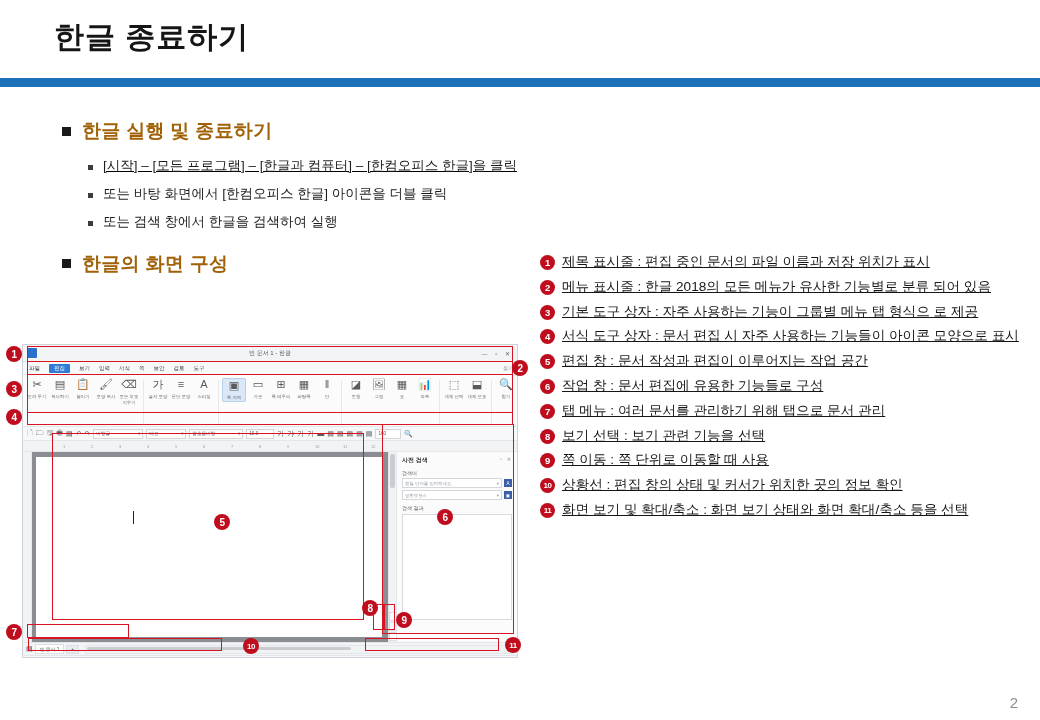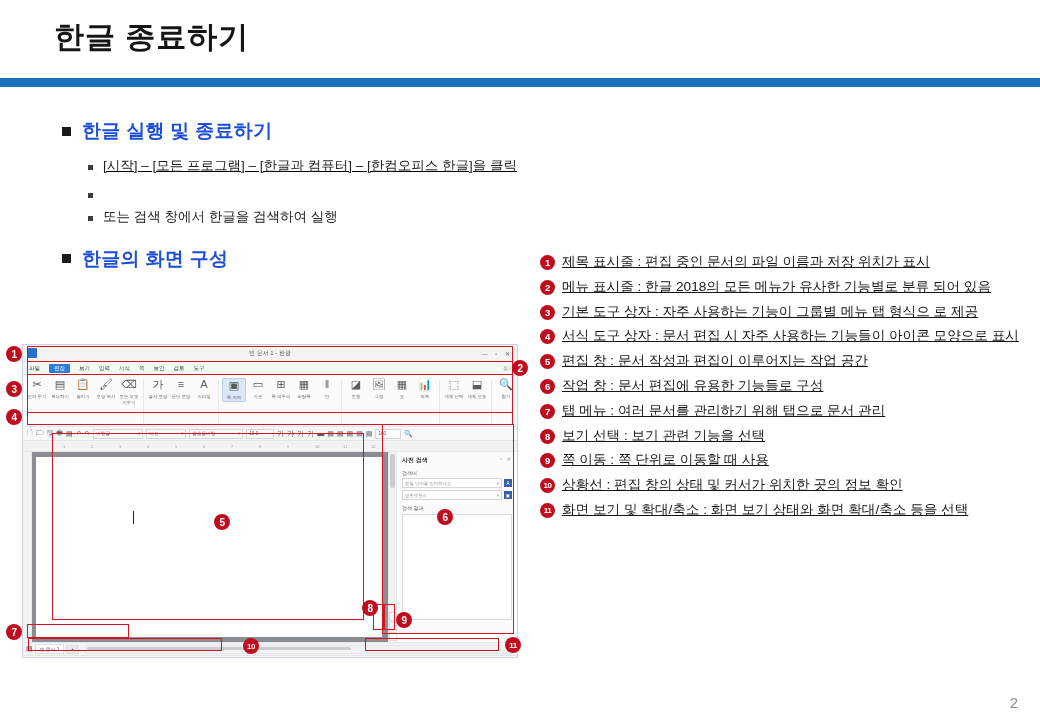--- a/index.html
+++ b/index.html
@@ -16,21 +16,21 @@
     letter-spacing:1px;
   }
   #title-rule{
     position:absolute;left:0;top:78px;width:1040px;height:9px;
     background:#1b72b8;
   }
   
   #left-col{position:absolute;left:0;top:95px;width:540px;height:620px;}
   .h2row{display:flex;align-items:center;margin-left:62px;}
   .sq-blk{width:9px;height:9px;background:#1a1a1a;margin-right:11px;flex:none;}
-  .h2txt{font-size:19px;font-weight:bold;color:#1d4ed8;letter-spacing:.3px;}
+  .h2txt{font-size:19px;font-weight:bold;color:#a16207;letter-spacing:.3px;}
   .b3row{display:flex;align-items:flex-start;margin-left:88px;margin-top:11px;}
   .sq-sm{width:5px;height:5px;background:#3c3c3c;margin-right:10px;margin-top:7px;flex:none;}
   .b3txt{font-size:13.5px;color:#1d1d1d;line-height:1.25;}
   
   #desc-list{
     position:absolute;left:540px;top:252px;width:500px;
   }
   .desc-item{display:flex;align-items:flex-start;margin-bottom:5.5px;}
   .num-badge{
     width:15px;height:15px;border-radius:50%;
@@ -128,20 +128,21 @@
     <span class="sq-blk"></span>
     <span class="h2txt">한글 실행 및 종료하기</span>
   </div>
 
   <div class="b3row" style="margin-top:14px;text-decoration:underline;">
     <span class="sq-sm"></span>
     <span class="b3txt">[시작] – [모든 프로그램] – [한글과 컴퓨터] – [한컴오피스 한글]을 클릭</span>
   </div>
   <div class="b3row">
     <span class="sq-sm"></span>
+    <span class="b3txt">또는 바탕 화면에서 [한컴오피스 한글] 아이콘을 더블 클릭</span>
   </div>
   <div class="b3row">
     <span class="sq-sm"></span>
     <span class="b3txt">또는 검색 창에서 한글을 검색하여 실행</span>
   </div>
 
   <div class="h2row" style="margin-top:20px;">
     <span class="sq-blk"></span>
     <span class="h2txt">한글의 화면 구성</span>
   </div>

